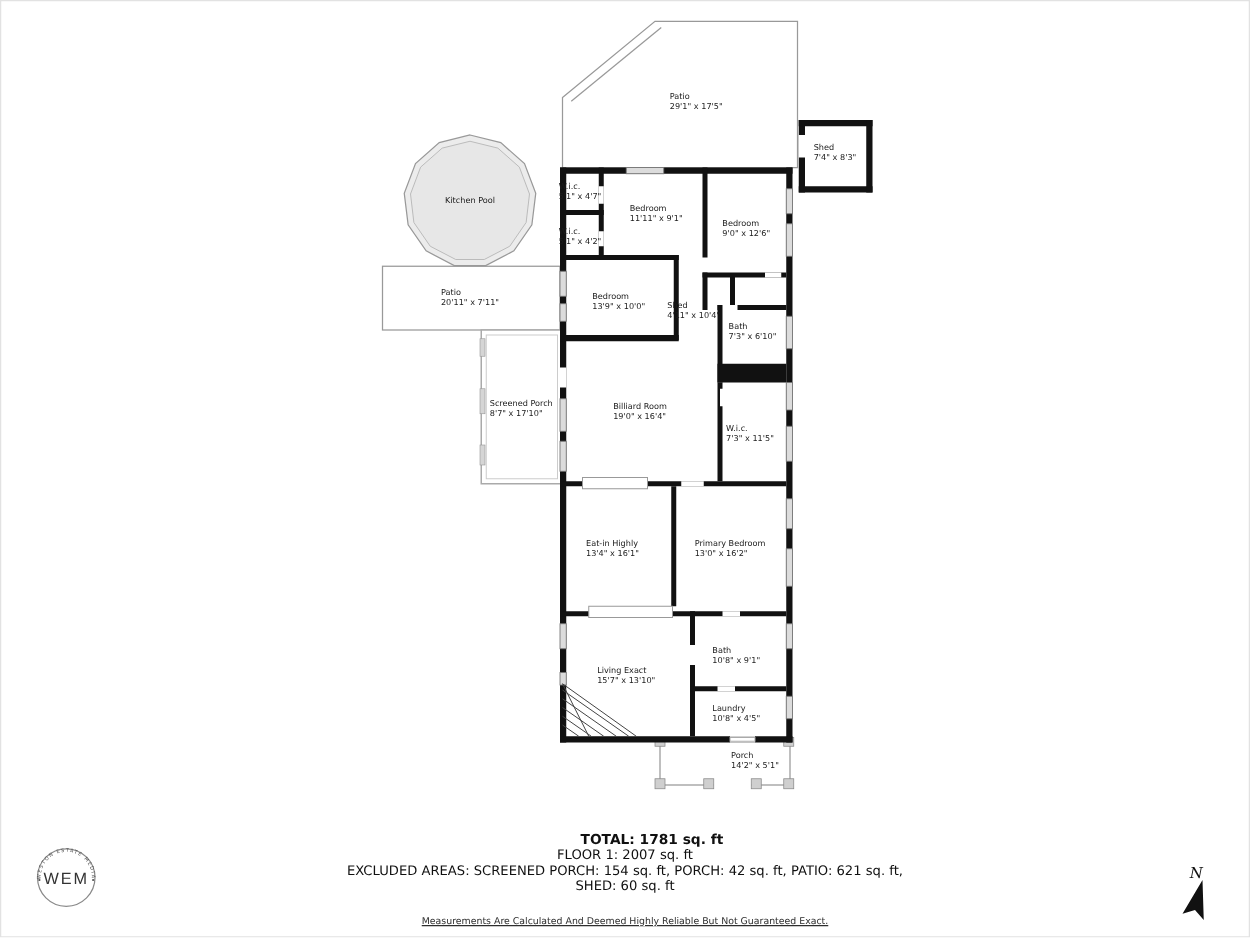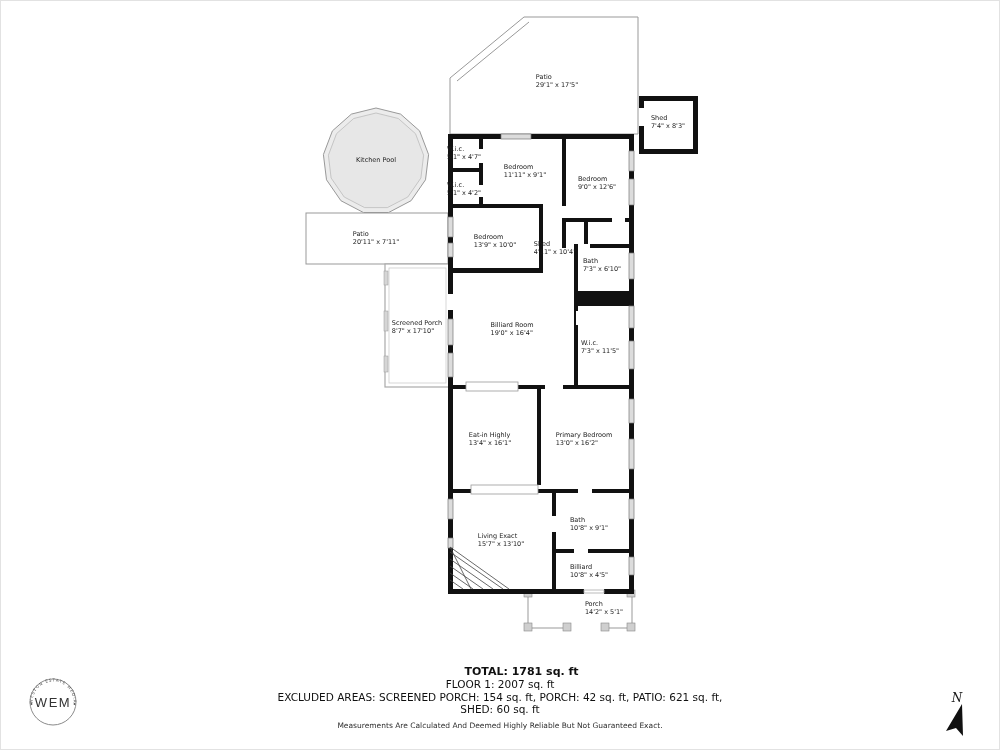--- a/index.html
+++ b/index.html
@@ -11,21 +11,21 @@
   #plan-svg{position:absolute;left:0;top:0;z-index:1;}
   .rlabel{
     position:absolute;transform:translate(-50%,-50%);text-align:left;
     font-size:6.5px;line-height:8px;color:#1b1b1b;white-space:nowrap;z-index:3;
   }
   .summary{
     position:absolute;left:0;right:0;top:664px;text-align:center;color:#101010;z-index:3;
   }
   .s-total{font-size:11px;font-weight:bold;line-height:13px;padding-left:43px;}
   .s-line{font-size:10.5px;line-height:12.5px;}
-  .s-disc{font-size:7.5px;color:#2e2e2e;margin-top:5px;}
+  .s-disc{font-size:7.5px;color:#2e2e2e;margin-top:16px;text-decoration:underline;}
   .north-n{
     position:absolute;left:944px;top:690px;width:24px;text-align:center;
     font-family:"DejaVu Serif",serif;font-style:italic;font-size:12px;color:#111;z-index:3;
   }
 </style>
 </head>
 <body>
 
 <div id="canvas">
 
@@ -231,21 +231,21 @@
     </div>
   <div class="rlabel" style="left:500px;top:539px">
       <div>Living Exact</div>
       <div>15'7" x 13'10"</div>
     </div>
   <div class="rlabel" style="left:588px;top:523px">
       <div>Bath</div>
       <div>10'8" x 9'1"</div>
     </div>
   <div class="rlabel" style="left:588px;top:570px">
-      <div>Billiard</div>
+      <div>Laundry</div>
       <div>10'8" x 4'5"</div>
     </div>
   <div class="rlabel" style="left:603px;top:607px">
       <div>Porch</div>
       <div>14'2" x 5'1"</div>
     </div>
 
   <div class="summary">
     <div class="s-total">TOTAL: 1781 sq. ft</div>
     <div class="s-line">FLOOR 1: 2007 sq. ft</div>

